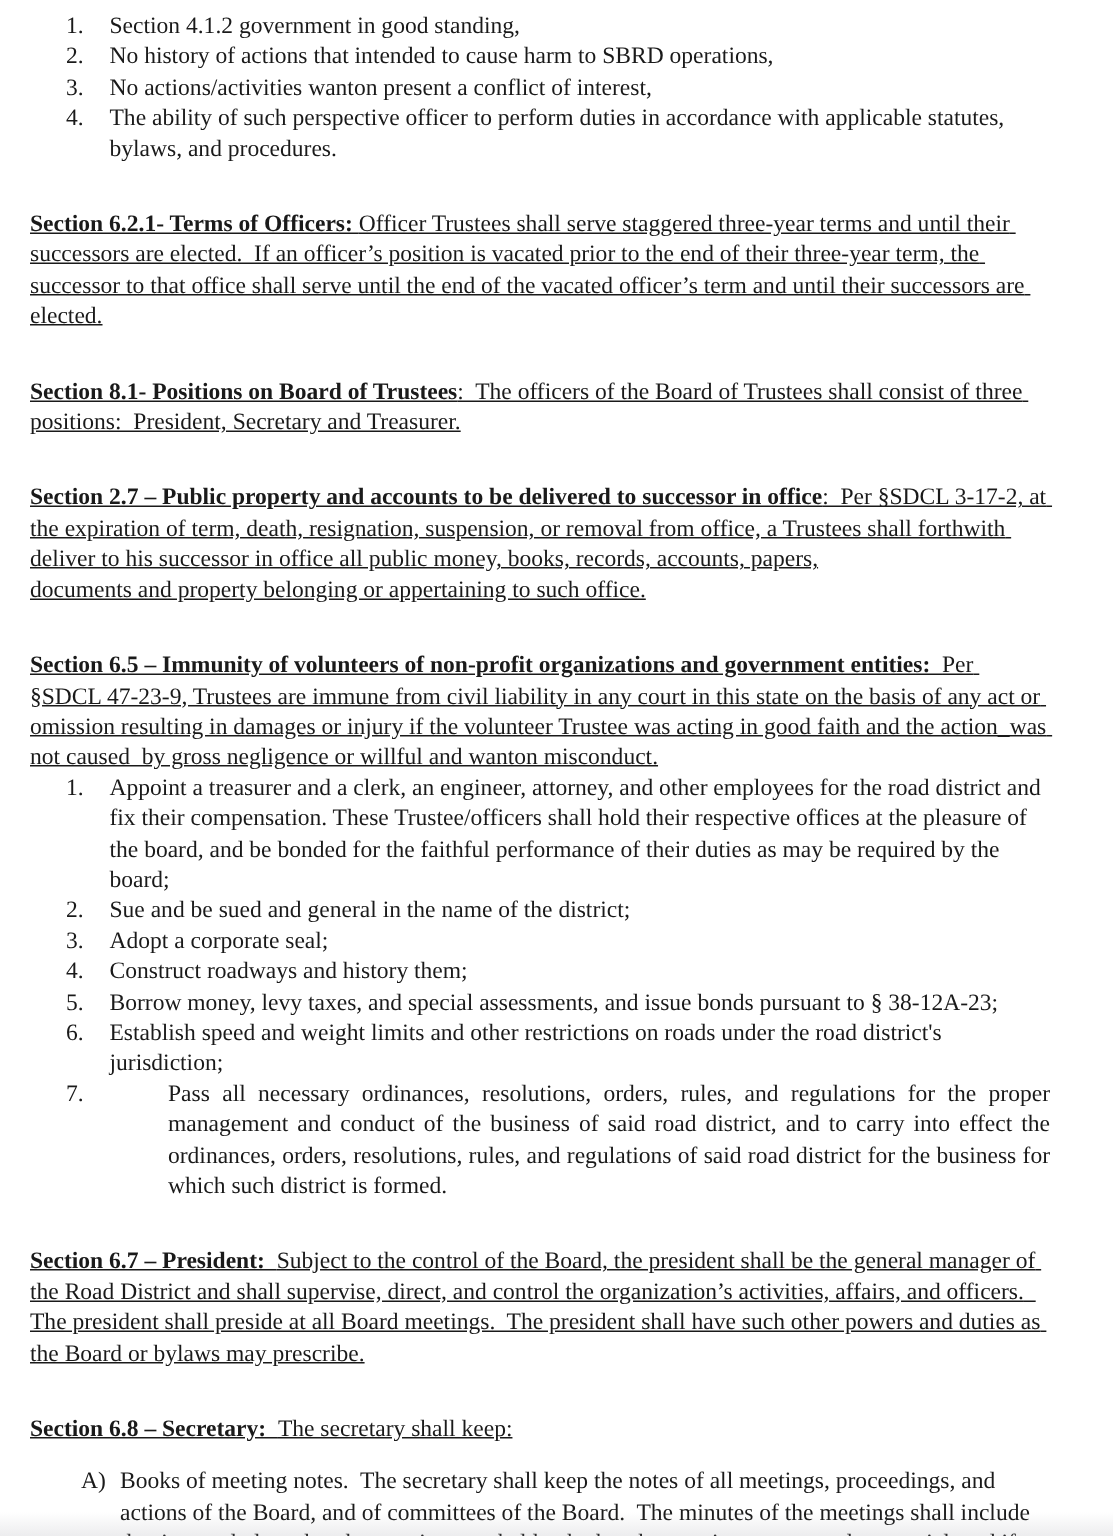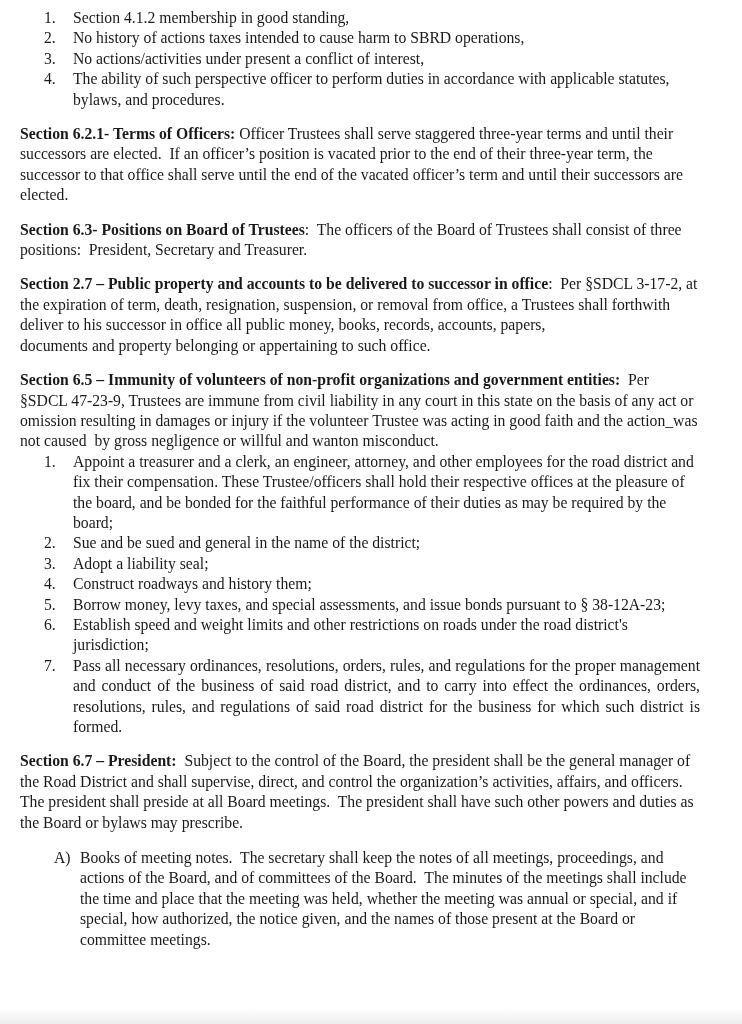--- a/index.html
+++ b/index.html
@@ -19,96 +19,98 @@
   }
   .page {
     position: relative;
     box-sizing: border-box;
     width: 742px;
     height: 1024px;
     padding: 8px 42px 0 20px;
     background: #ffffff;
   }
   .sec {
-    margin: 14px 0 0 0;
+    margin: 30px 0 0 0;
     white-space: pre-wrap;
+    text-decoration: underline;
   }
   .sec .h { font-weight: bold; }
   .list { margin: 0; }
   .intro-list { margin-bottom: 0; }
   .alpha-list { margin-top: 15px; }
   .li {
     display: flex;
     align-items: flex-start;
   }
   .num-li { padding-left: 24px; }
   .num-li .num { flex: 0 0 29px; }
   .alpha-li { padding-left: 34px; }
   .alpha-li .num { flex: 0 0 26px; }
   .li .txt { flex: 1 1 auto; white-space: pre-wrap; }
   .li .txt.justify {
     white-space: normal;
     text-align: justify;
+    margin-left: 39px;
   }
   .bottom-shade {
     position: absolute;
     left: 0;
     right: 0;
     bottom: 0;
     height: 16px;
     background: linear-gradient(to bottom, rgba(140,140,150,0) 0%, rgba(140,140,150,0.16) 100%);
     pointer-events: none;
   }
 </style>
 </head>
 <body>
 
 <div class="page">
 
   <div class="list intro-list">
     <div class="li num-li">
       <span class="num">1.</span>
-      <span class="txt">Section 4.1.2 membership in good standing,</span>
+      <span class="txt">Section 4.1.2 government in good standing,</span>
     </div>
     <div class="li num-li">
       <span class="num">2.</span>
-      <span class="txt">No history of actions taxes intended to cause harm to SBRD operations,</span>
+      <span class="txt">No history of actions that intended to cause harm to SBRD operations,</span>
     </div>
     <div class="li num-li">
       <span class="num">3.</span>
-      <span class="txt">No actions/activities under present a conflict of interest,</span>
+      <span class="txt">No actions/activities wanton present a conflict of interest,</span>
     </div>
     <div class="li num-li">
       <span class="num">4.</span>
       <span class="txt">The ability of such perspective officer to perform duties in accordance with applicable statutes, bylaws, and procedures.</span>
     </div>
   </div>
 
   <p class="sec"><span class="h">Section 6.2.1- Terms of Officers: </span><span class="b">Officer Trustees shall serve staggered three-year terms and until their successors are elected.  If an officer’s position is vacated prior to the end of their three-year term, the successor to that office shall serve until the end of the vacated officer’s term and until their successors are elected.</span></p>
 
-  <p class="sec"><span class="h">Section 6.3- Positions on Board of Trustees</span><span class="b">:  The officers of the Board of Trustees shall consist of three positions:  President, Secretary and Treasurer.</span></p>
+  <p class="sec"><span class="h">Section 8.1- Positions on Board of Trustees</span><span class="b">:  The officers of the Board of Trustees shall consist of three positions:  President, Secretary and Treasurer.</span></p>
 
   <p class="sec"><span class="h">Section 2.7 – Public property and accounts to be delivered to successor in office</span><span class="b">:  Per §SDCL 3-17-2, at the expiration of term, death, resignation, suspension, or removal from office, a Trustees shall forthwith deliver to his successor in office all public money, books, records, accounts, papers,
 documents and property belonging or appertaining to such office.</span></p>
 
   <p class="sec"><span class="h">Section 6.5 – Immunity of volunteers of non-profit organizations and government entities:  </span><span class="b">Per §SDCL 47-23-9, Trustees are immune from civil liability in any court in this state on the basis of any act or omission resulting in damages or injury if the volunteer Trustee was acting in good faith and the action_was not caused  by gross negligence or willful and wanton misconduct.</span></p>
 
 
   <div class="list powers-list">
     <div class="li num-li">
       <span class="num">1.</span>
       <span class="txt">Appoint a treasurer and a clerk, an engineer, attorney, and other employees for the road district and fix their compensation. These Trustee/officers shall hold their respective offices at the pleasure of the board, and be bonded for the faithful performance of their duties as may be required by the board;</span>
     </div>
     <div class="li num-li">
       <span class="num">2.</span>
       <span class="txt">Sue and be sued and general in the name of the district;</span>
     </div>
     <div class="li num-li">
       <span class="num">3.</span>
-      <span class="txt">Adopt a liability seal;</span>
+      <span class="txt">Adopt a corporate seal;</span>
     </div>
     <div class="li num-li">
       <span class="num">4.</span>
       <span class="txt">Construct roadways and history them;</span>
     </div>
     <div class="li num-li">
       <span class="num">5.</span>
       <span class="txt">Borrow money, levy taxes, and special assessments, and issue bonds pursuant to § 38-12A-23;</span>
     </div>
     <div class="li num-li">
@@ -116,20 +118,21 @@
       <span class="txt">Establish speed and weight limits and other restrictions on roads under the road district's jurisdiction;</span>
     </div>
     <div class="li num-li">
       <span class="num">7.</span>
       <span class="txt justify">Pass all necessary ordinances, resolutions, orders, rules, and regulations for the proper management and conduct of the business of said road district, and to carry into effect the ordinances, orders, resolutions, rules, and regulations of said road district for the business for which such district is formed.</span>
     </div>
   </div>
 
   <p class="sec"><span class="h">Section 6.7 – President:  </span><span class="b">Subject to the control of the Board, the president shall be the general manager of the Road District and shall supervise, direct, and control the organization’s activities, affairs, and officers.  The president shall preside at all Board meetings.  The president shall have such other powers and duties as the Board or bylaws may prescribe.</span></p>
 
+  <p class="sec"><span class="h">Section 6.8 – Secretary:  </span><span class="b">The secretary shall keep:</span></p>
 
   <div class="list alpha-list">
     <div class="li alpha-li">
       <span class="num">A)</span>
       <span class="txt">Books of meeting notes.  The secretary shall keep the notes of all meetings, proceedings, and actions of the Board, and of committees of the Board.  The minutes of the meetings shall include the time and place that the meeting was held, whether the meeting was annual or special, and if special, how authorized, the notice given, and the names of those present at the Board or committee meetings.</span>
     </div>
   </div>
 
   <div class="bottom-shade"></div>
 </div>

